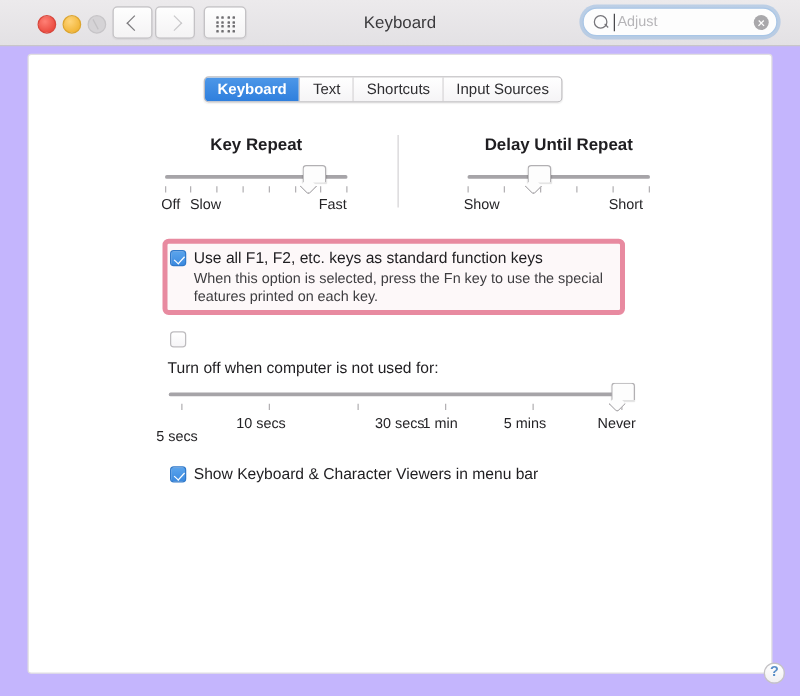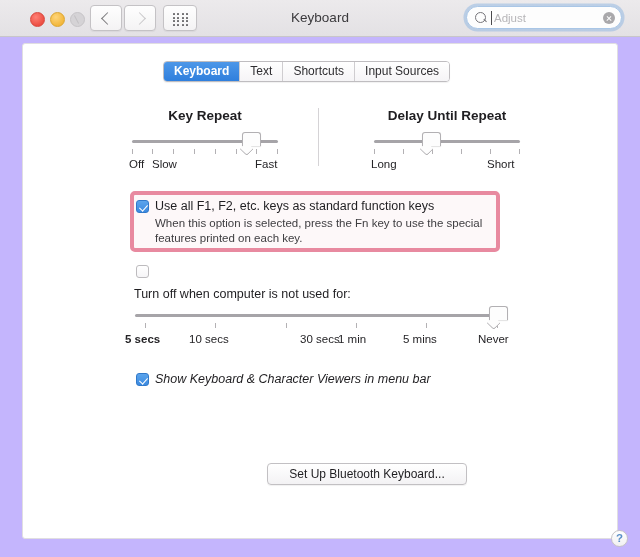--- a/index.html
+++ b/index.html
@@ -428,21 +428,21 @@
     <div class="slider-track" style="left:0; top:32px; width:146px;"></div>
     <div class="slider-ticks" style="left:0; top:41px; width:146px;">
       <i style="left:0px;"></i>
         <i style="left:29px;"></i>
         <i style="left:58px;"></i>
       <i style="left:87px;"></i>
         <i style="left:116px;"></i>
         <i style="left:145px;"></i>
     </div>
     <div class="slider-thumb" style="left:48px; top:24px;"></div>
-    <div class="slider-label" style="left:-3px; top:50px;">Long</div>
+    <div class="slider-label" style="left:-3px; top:50px;">Show</div>
     <div class="slider-label" style="left:113px; top:50px;">Short</div>
   </div>
 
   <div id="fkeys-highlight"></div>
   <div class="checkbox checked" style="left:136px; top:200px;"></div>
   <div class="cb-label" style="left:155px; top:199px;">Use all F1, F2, etc. keys as standard function keys</div>
   <div class="helper-text" style="left:155px; top:216px;">When this option is selected, press the Fn key to use the special</div>
   <div class="helper-text" style="left:155px; top:231px;">features printed on each key.</div>
 
   <div class="checkbox unchecked" style="left:136px; top:265px;"></div>
@@ -453,28 +453,27 @@
     <div class="slider-track" style="left:0; top:7px; width:369px;"></div>
     <div class="slider-ticks" style="left:0; top:16px; width:369px;">
       <i style="left:10px;"></i>
         <i style="left:80px;"></i>
         <i style="left:151px;"></i>
       <i style="left:221px;"></i>
         <i style="left:291px;"></i>
         <i style="left:362px;"></i>
     </div>
     <div class="slider-thumb" style="left:354px; top:-1px;"></div>
-    <div class="slider-label" style="left:-10px; top:26px;font-weight:bold;">5 secs</div>
+    <div class="slider-label" style="left:-10px; top:37px;">5 secs</div>
     <div class="slider-label" style="left:54px; top:26px;">10 secs</div>
     <div class="slider-label" style="left:125px; top:26px;margin-left:40px;">30 secs</div>
     <div class="slider-label" style="left:203px; top:26px;">1 min</div>
     <div class="slider-label" style="left:268px; top:26px;">5 mins</div>
     <div class="slider-label" style="left:343px; top:26px;">Never</div>
   </div>
 
   <div class="checkbox checked" style="left:136px; top:373px;"></div>
-  <div class="cb-label" style="left:155px; top:372px;font-style:italic;">Show Keyboard &amp; Character Viewers in menu bar</div>
-
-  <div class="pushbutton" style="left:267px; top:463px; width:200px;">Set Up Bluetooth Keyboard...</div>
+  <div class="cb-label" style="left:155px; top:372px;">Show Keyboard &amp; Character Viewers in menu bar</div>
+
 
   <div id="help-button">?</div>
 
 </div>
 
 </body></html>

